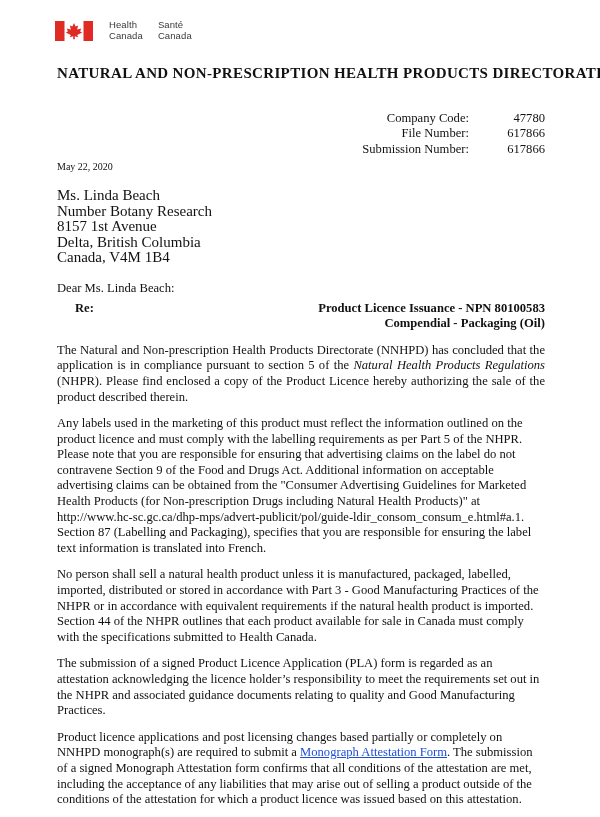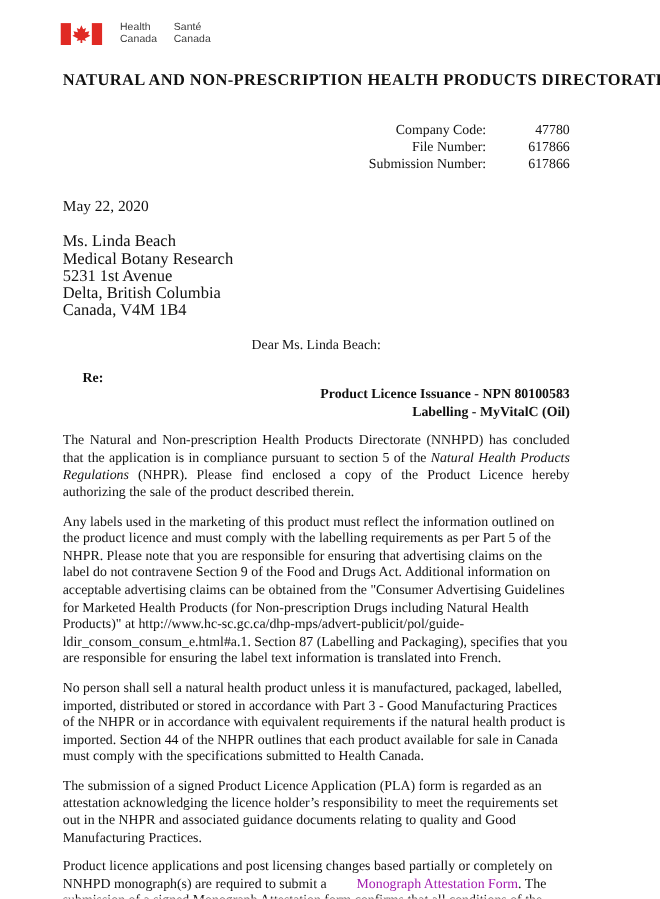--- a/index.html
+++ b/index.html
@@ -5,21 +5,21 @@
   * { margin: 0; padding: 0; box-sizing: border-box; }
   html, body { background: #ffffff; }
   .page {
     position: relative;
     width: 600px;
     height: 817px;
     margin: 0 auto;
     background: #ffffff;
     font-family: "Liberation Serif", serif;
     color: #111111;
-    padding: 20px 82px 0 57px;
+    padding: 20px 55px 0 57px;
     overflow: hidden;
   }
   
   .logo-row { display: flex; align-items: flex-start; gap: 16px; margin-left: -2px; }
   .flag-icon { width: 38px; height: 20px; display: block; margin-top: 1px; }
   .logo-words { display: flex; gap: 15px; }
   .logo-word-col {
     font-family: "Liberation Sans", sans-serif;
     font-size: 9.5px;
     line-height: 10.5px;
@@ -32,30 +32,30 @@
     letter-spacing: 0.35px;
     margin-top: 24px;
     white-space: nowrap;
   }
   
   .meta-block { margin-top: 29px; margin-left: auto; width: 262px; font-size: 12.6px; line-height: 15.4px; }
   .meta-row { display: flex; }
   .meta-label { flex: 1; text-align: right; }
   .meta-value { width: 76px; text-align: right; }
   
-  .date-line { margin-top: 24px; font-size: 14px; }
+  .date-line { margin-top: 4px; font-size: 10px; }
   .recipient-block { margin-top: 16px; font-size: 15px; line-height: 15.5px; }
-  .salutation { margin-top: 15px; font-size: 12.6px; text-align: center; }
-  .re-block { margin-top: 15px; display: flex; font-weight: bold; font-size: 12.6px; line-height: 15.5px; flex-direction: column; }
+  .salutation { margin-top: 15px; font-size: 12.6px; }
+  .re-block { margin-top: 5px; display: flex; font-weight: bold; font-size: 12.6px; line-height: 15.5px; }
   .re-label { width: 45px; padding-left: 18px; }
   .re-lines { flex: 1; text-align: right; }
   .para { margin-top: 11px; font-size: 12.6px; line-height: 15.6px; }
   .para.justified { text-align: justify; }
   .italic { font-style: italic; }
-  .doc-link { color: #a21caf; cursor: pointer; margin-left: 24px; }
+  .doc-link { color: #1d4ed8; text-decoration: underline; cursor: pointer; }
 </style>
 </head>
 <body>
 
 <div class="page">
 
   <div class="logo-row">
     <svg class="flag-icon" viewBox="0 0 38 20" aria-hidden="true">
       <rect x="0" y="0" width="9.5" height="20" fill="#e02a24"></rect>
       <rect x="28.5" y="0" width="9.5" height="20" fill="#e02a24"></rect>
@@ -89,33 +89,33 @@
     <div class="meta-row">
       <span class="meta-label">Submission Number:</span>
       <span class="meta-value">617866</span>
     </div>
   </div>
 
   <div class="date-line">May 22, 2020</div>
 
   <div class="recipient-block">
     <div>Ms. Linda Beach</div>
-    <div>Medical Botany Research</div>
-    <div>5231 1st Avenue</div>
+    <div>Number Botany Research</div>
+    <div>8157 1st Avenue</div>
     <div>Delta, British Columbia</div>
     <div>Canada, V4M 1B4</div>
   </div>
 
   <div class="salutation">Dear Ms. Linda Beach:</div>
 
   <div class="re-block">
     <span class="re-label">Re:</span>
     <span class="re-lines">
       <span>Product Licence Issuance - NPN 80100583</span><br>
-      <span>Labelling - MyVitalC (Oil)</span>
+      <span>Compendial - Packaging (Oil)</span>
     </span>
   </div>
 
   <div class="para justified"><span>The Natural and Non-prescription Health Products Directorate (NNHPD) has concluded that the application is in compliance pursuant to section 5 of the </span><span class="italic">Natural Health Products Regulations</span><span> (NHPR). Please find enclosed a copy of the Product Licence hereby authorizing the sale of the product described therein.</span></div>
 
   <div class="para">Any labels used in the marketing of this product must reflect the information outlined on the product licence and must comply with the labelling requirements as per Part 5 of the NHPR. Please note that you are responsible for ensuring that advertising claims on the label do not contravene Section 9 of the Food and Drugs Act.  Additional information on acceptable advertising claims can be obtained from the "Consumer Advertising Guidelines for Marketed Health Products (for Non-prescription Drugs including Natural Health Products)" at http://www.hc-sc.gc.ca/dhp-mps/advert-publicit/pol/guide-ldir_consom_consum_e.html#a.1. Section 87 (Labelling and Packaging), specifies that you are responsible for ensuring the label text information is translated into French.</div>
 
   <div class="para">No person shall sell a natural health product unless it is manufactured, packaged, labelled, imported, distributed or stored in accordance with Part 3 - Good Manufacturing Practices of the NHPR or in accordance with equivalent requirements if the natural health product is imported. Section 44 of the NHPR outlines that each product available for sale in Canada must comply with the specifications submitted to Health Canada.</div>
 
   <div class="para">The submission of a signed Product Licence Application (PLA) form is regarded as an attestation acknowledging the licence holder’s responsibility to meet the requirements set out in the NHPR and associated guidance documents relating to quality and Good Manufacturing Practices.</div>

